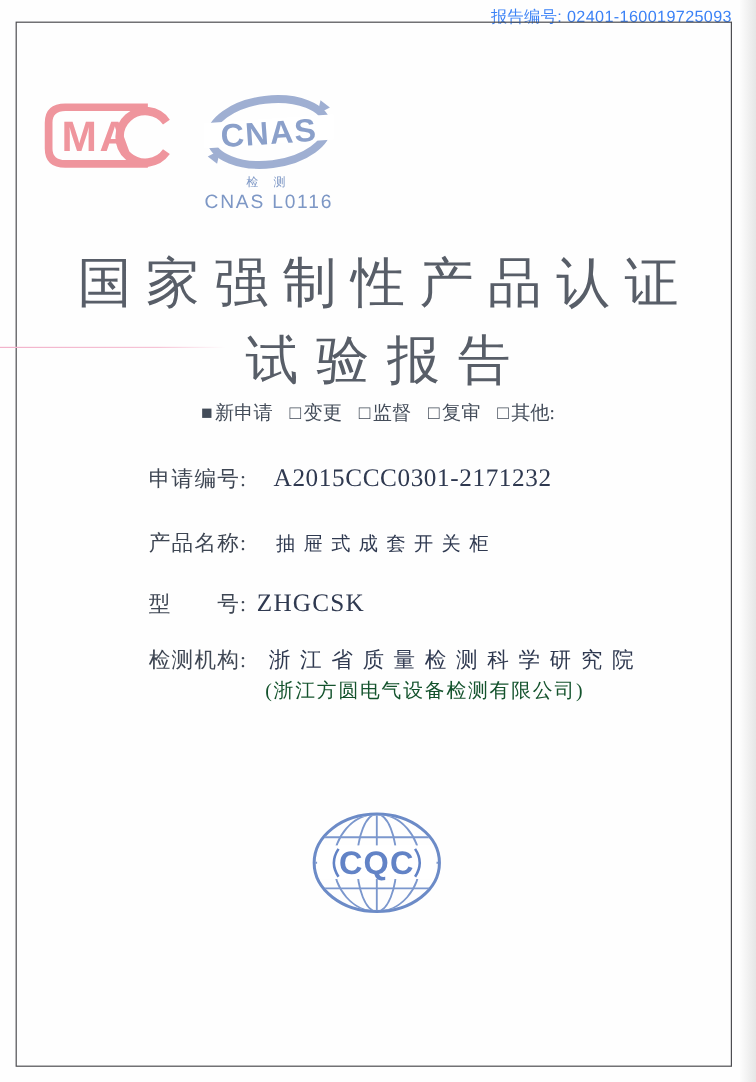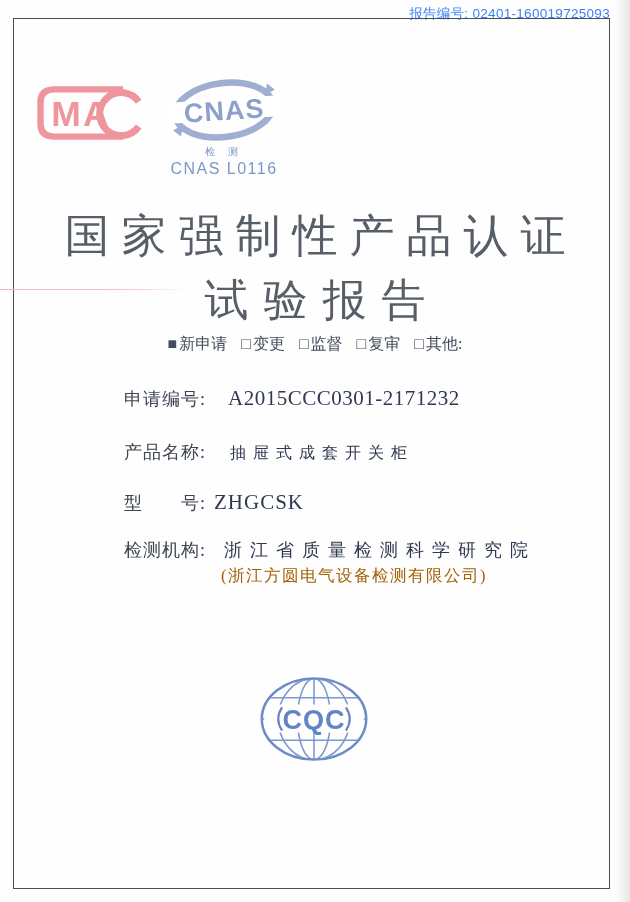--- a/index.html
+++ b/index.html
@@ -54,21 +54,21 @@
   .field .label{font-size:18px;color:#3e4653;letter-spacing:1px;}
   .field .value{color:#2f3950;}
   .f1{top:374px;margin-top:12px;}
   .f1 .value{font-size:21px;margin-left:22px;letter-spacing:0.5px;}
   .f2{top:440px;}
   .f2 .value{font-size:16px;margin-left:24px;letter-spacing:7px;}
   .f3{top:490px;}
   .f3 .value{font-size:21px;margin-left:8px;letter-spacing:1px;}
   .f4{top:538px;}
   .f4 .value{font-size:18px;margin-left:18px;letter-spacing:8px;}
-  .f5{position:absolute;left:221px;top:565px;font-size:16.5px;color:#a16207;
+  .f5{position:absolute;left:221px;top:565px;font-size:16.5px;color:#14532d;
     letter-spacing:1.5px;white-space:nowrap;}
   
   .cqc-block{position:absolute;left:256px;top:672px;width:116px;height:94px;}
   svg{display:block;}
 </style>
 </head>
 <body>
 
 <div class="edge-shade"></div>
 

